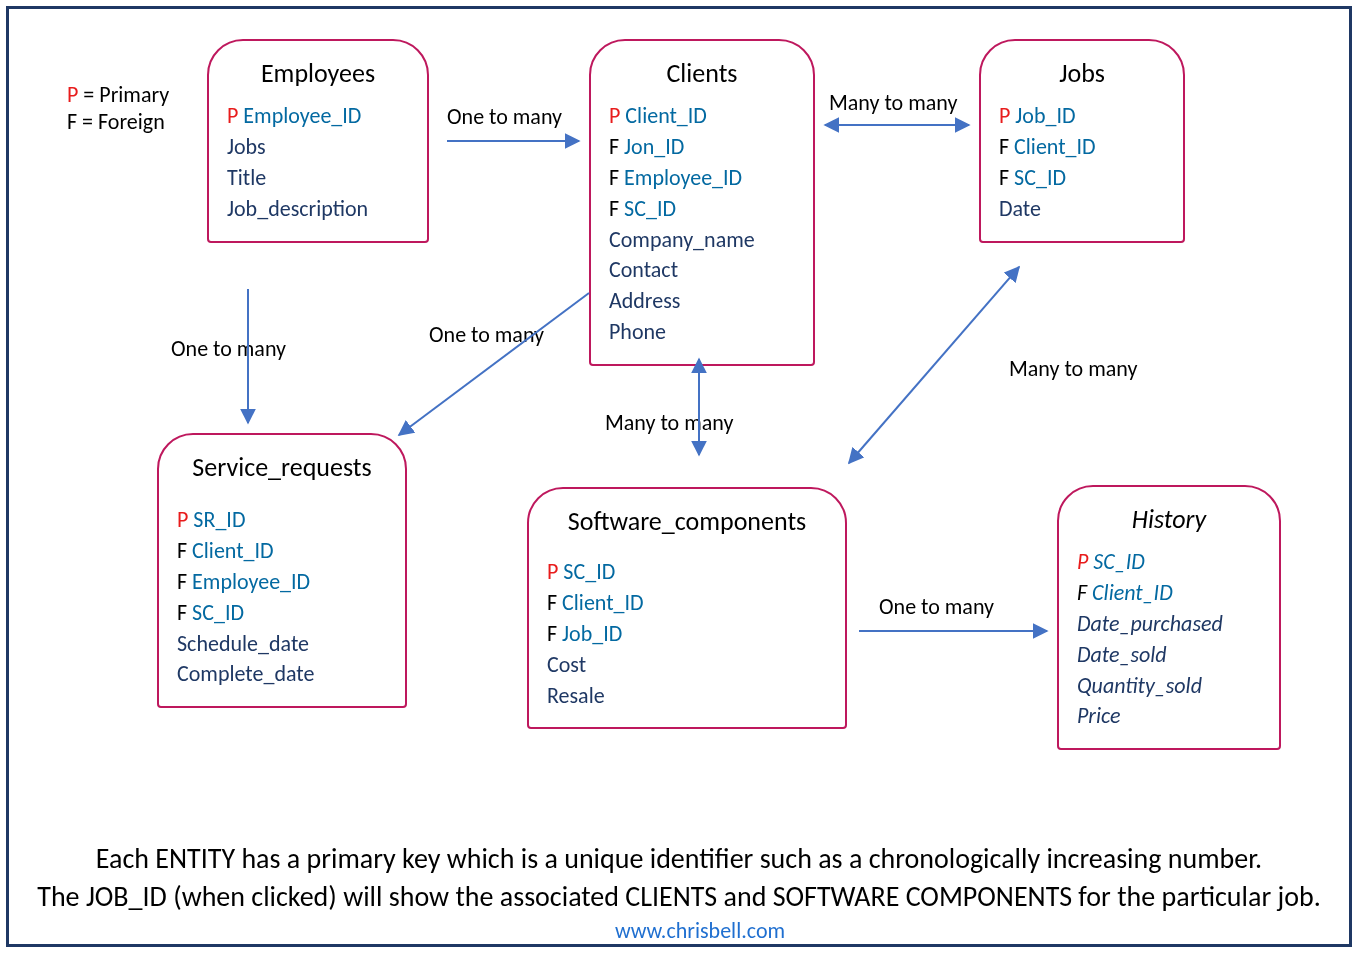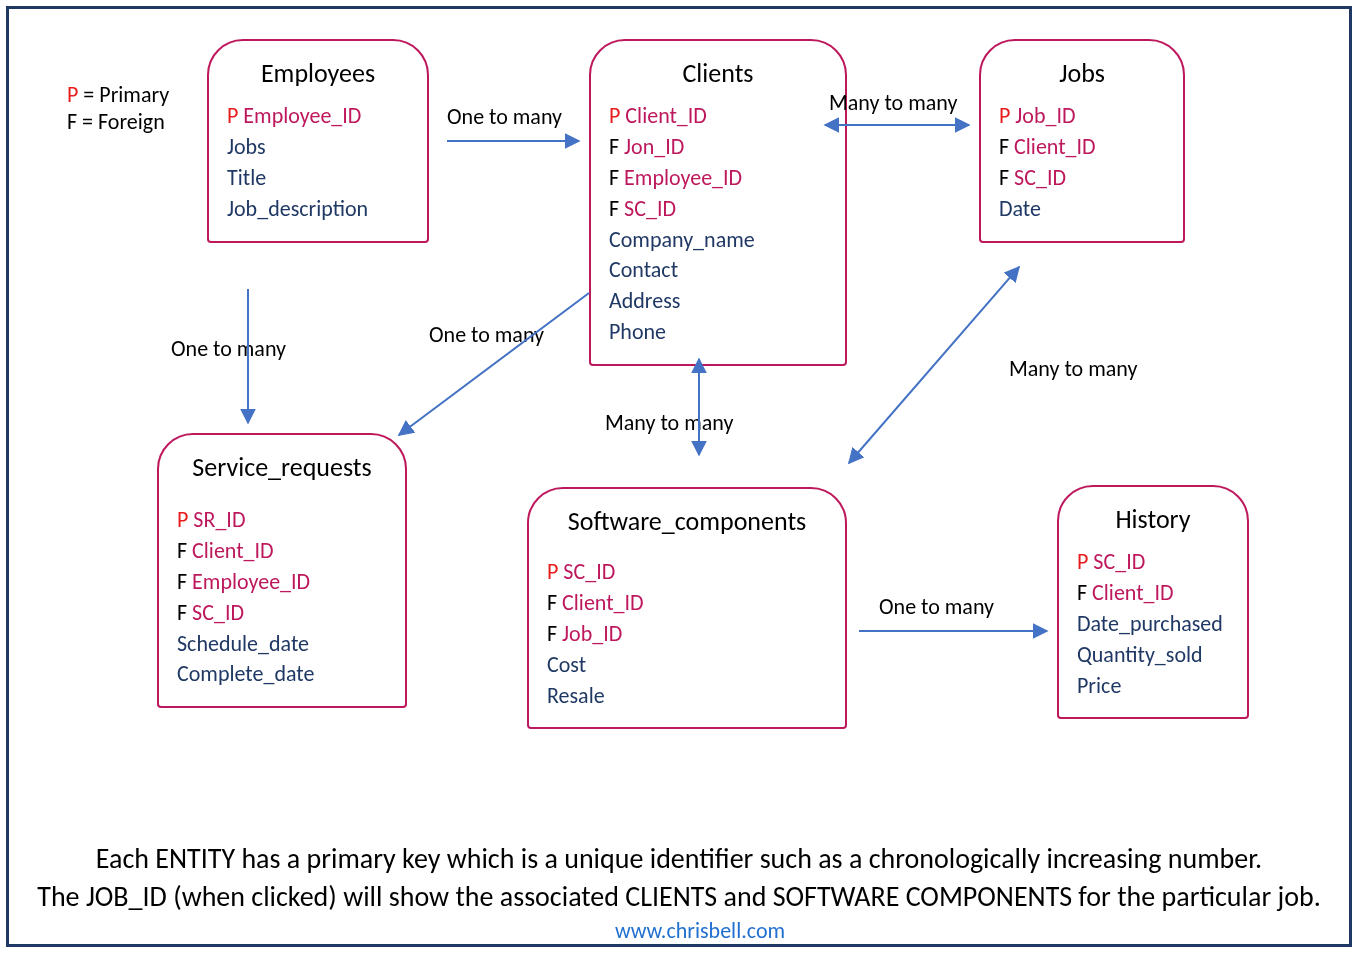--- a/index.html
+++ b/index.html
@@ -37,21 +37,21 @@
   }
   .entity .title {
     color: #000;
     font-size: 26px;
     text-align: center;
     margin-bottom: 10px;
   }
   .attr-row { white-space: nowrap; }
   .key-p { color: #e81c1c; font-weight: normal; }
   .key-f { color: #000; font-weight: normal; }
-  .attr-name { color: #be185d; }
+  .attr-name { color: #0369a1; }
   .attr-name-plain { color: #1f3864; }
 
   .legend {
     position: absolute;
     font-size: 22px;
     color: #000;
   }
   .legend .p { color: #e81c1c; }
   .legend .f { color: #000; }
 
@@ -98,21 +98,21 @@
     </div>
 
     <div class="entity" style="left:158px; top:6px; width:222px;">
       <div class="title">Employees</div>
       <div class="attr-row"><span class="key-p">P</span> <span class="attr-name">Employee_ID</span></div>
       <div class="attr-row"><span class="attr-name-plain">Jobs</span></div>
       <div class="attr-row"><span class="attr-name-plain">Title</span></div>
       <div class="attr-row"><span class="attr-name-plain">Job_description</span></div>
     </div>
 
-    <div class="entity" style="left:540px; top:6px; width:258px;">
+    <div class="entity" style="left:540px; top:6px; width:226px;">
       <div class="title">Clients</div>
       <div class="attr-row"><span class="key-p">P</span> <span class="attr-name">Client_ID</span></div>
       <div class="attr-row"><span class="key-f">F</span> <span class="attr-name">Jon_ID</span></div>
       <div class="attr-row"><span class="key-f">F</span> <span class="attr-name">Employee_ID</span></div>
       <div class="attr-row"><span class="key-f">F</span> <span class="attr-name">SC_ID</span></div>
       <div class="attr-row"><span class="attr-name-plain">Company_name</span></div>
       <div class="attr-row"><span class="attr-name-plain">Contact</span></div>
       <div class="attr-row"><span class="attr-name-plain">Address</span></div>
       <div class="attr-row"><span class="attr-name-plain">Phone</span></div>
     </div>
@@ -139,25 +139,26 @@
     <div class="entity" style="left:478px; top:430px; width:320px;margin-top:24px;">
       <div class="title">Software_components</div>
       <div style="height:8px"></div>
       <div class="attr-row"><span class="key-p">P</span> <span class="attr-name">SC_ID</span></div>
       <div class="attr-row"><span class="key-f">F</span> <span class="attr-name">Client_ID</span></div>
       <div class="attr-row"><span class="key-f">F</span> <span class="attr-name">Job_ID</span></div>
       <div class="attr-row"><span class="attr-name-plain">Cost</span></div>
       <div class="attr-row"><span class="attr-name-plain">Resale</span></div>
     </div>
 
-    <div class="entity" style="left:1008px; top:452px; width:192px;">
+    <div class="entity" style="left:1008px; top:452px; width:224px;font-style:italic;">
       <div class="title">History</div>
       <div class="attr-row"><span class="key-p">P</span> <span class="attr-name">SC_ID</span></div>
       <div class="attr-row"><span class="key-f">F</span> <span class="attr-name">Client_ID</span></div>
       <div class="attr-row"><span class="attr-name-plain">Date_purchased</span></div>
+      <div class="attr-row"><span class="attr-name-plain">Date_sold</span></div>
       <div class="attr-row"><span class="attr-name-plain">Quantity_sold</span></div>
       <div class="attr-row"><span class="attr-name-plain">Price</span></div>
     </div>
 
     <div class="rel-label" style="left:398px; top:70px;">One to many</div>
     <div class="rel-label" style="left:780px; top:56px;">Many to many</div>
     <div class="rel-label" style="left:122px; top:302px;">One to many</div>
     <div class="rel-label" style="left:380px; top:288px;">One to many</div>
     <div class="rel-label" style="left:556px; top:376px;">Many to many</div>
     <div class="rel-label" style="left:960px; top:322px;">Many to many</div>

